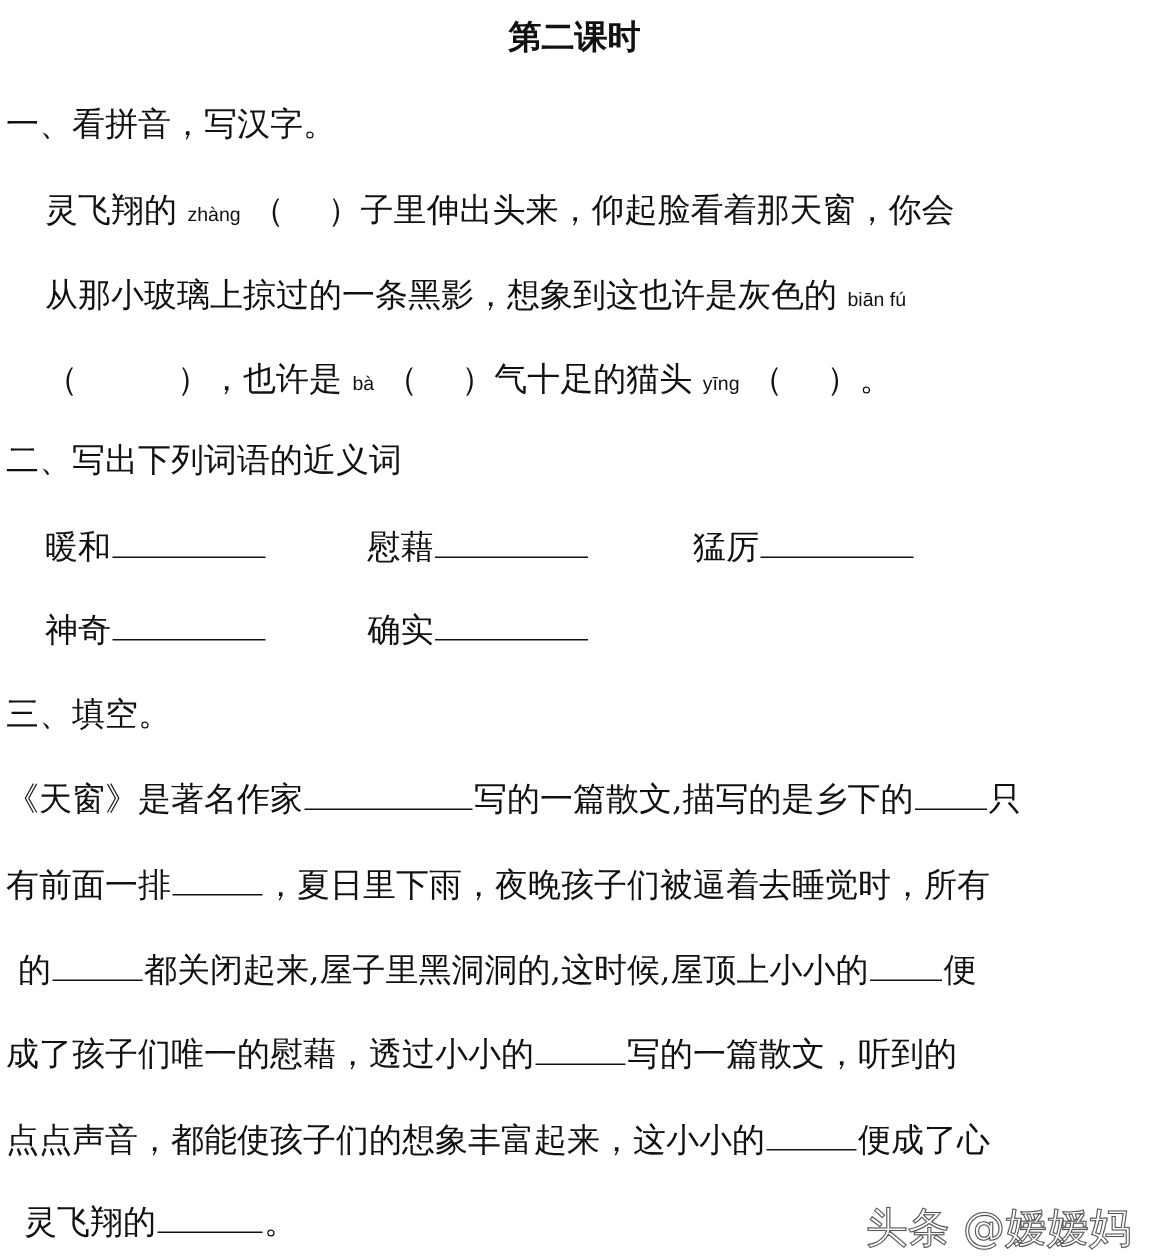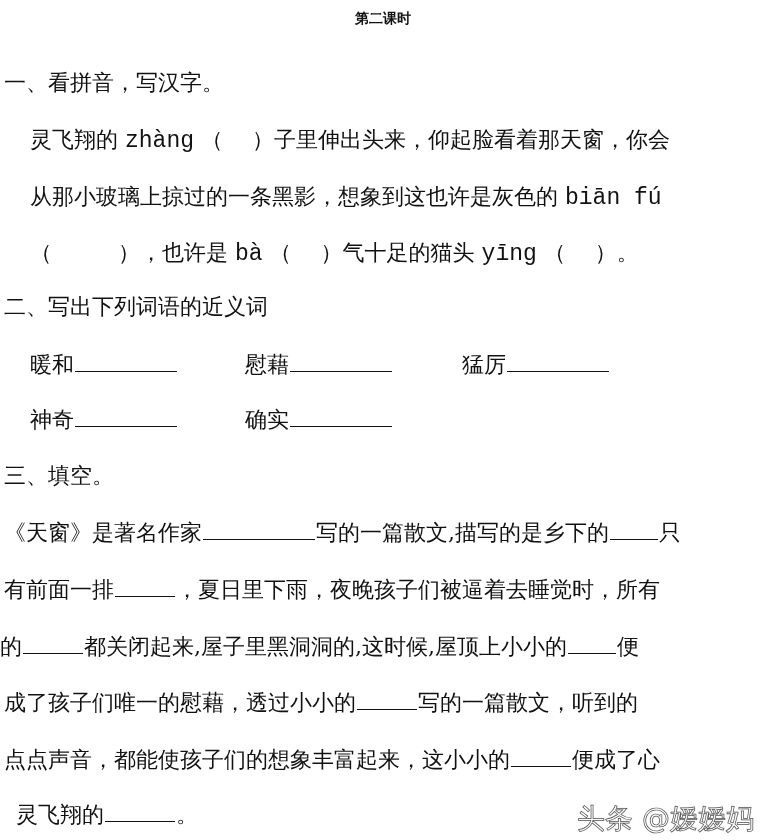--- a/index.html
+++ b/index.html
@@ -2,24 +2,24 @@
 <html><head>
 <meta charset="utf-8">
 <style>
   html, body { margin: 0; padding: 0; background: #ffffff; }
   body {
     width: 766px; height: 840px; position: relative; overflow: hidden;
     font-family: "DejaVu Serif", "Liberation Serif", serif;
     color: #111111;
   }
   .abs { position: absolute; white-space: nowrap; }
-  .title { left: 0; width: 766px; top: 10px; text-align: center; font-size: 14px; font-weight: bold; }
+  .title { left: 0; width: 766px; top: 10px; text-align: center; font-size: 22px; font-weight: bold; }
   .sec { left: 4px; font-size: 22px; }
   .line { font-size: 22px; }
-  .pin { font-family: Liberation Mono, monospace; font-size: 23px; }
+  .pin { font-family: Liberation Sans, sans-serif; font-size: 13px; }
   .blank { display: inline-block; border-bottom: 1.5px solid #111; height: 20px; vertical-align: baseline; margin: 0 1px; }
   .wm {
     right: 12px; top: 800px; font-family: "DejaVu Sans", "Liberation Sans", sans-serif;
     font-size: 28px; color: #fff; -webkit-text-stroke: 0.7px #555; text-shadow: 0 0 1px #999;
   }
 </style>
 </head>
 <body>
 
 <div class="abs title">第二课时</div>
@@ -49,21 +49,21 @@
 <div class="abs line" style="left:30px; top:405px"><span>神奇</span><span class="blank" style="width:102px"></span></div>
 <div class="abs line" style="left:245px; top:405px"><span>确实</span><span class="blank" style="width:102px"></span></div>
 
 <div class="abs sec" style="top:461px">三、填空。</div>
 <div class="abs line" style="left:4px; top:518px">
   <span>《天窗》是著名作家</span><span class="blank" style="width:112px"></span><span>写的一篇散文,描写的是乡下的</span><span class="blank" style="width:48px"></span><span>只</span>
 </div>
 <div class="abs line" style="left:4px; top:575px">
   <span>有前面一排</span><span class="blank" style="width:60px"></span><span>，夏日里下雨，夜晚孩子们被逼着去睡觉时，所有</span>
 </div>
-<div class="abs line" style="left:0; top:632px">
+<div class="abs line" style="left:12px; top:632px">
   <span>的</span><span class="blank" style="width:60px"></span><span>都关闭起来,屋子里黑洞洞的,这时候,屋顶上小小的</span><span class="blank" style="width:48px"></span><span>便</span>
 </div>
 <div class="abs line" style="left:4px; top:688px">
   <span>成了孩子们唯一的慰藉，透过小小的</span><span class="blank" style="width:60px"></span><span>写的一篇散文，听到的</span>
 </div>
 <div class="abs line" style="left:4px; top:745px">
   <span>点点声音，都能使孩子们的想象丰富起来，这小小的</span><span class="blank" style="width:60px"></span><span>便成了心</span>
 </div>
 <div class="abs line" style="left:16px; top:800px">
   <span>灵飞翔的</span><span class="blank" style="width:70px"></span><span>。</span>

